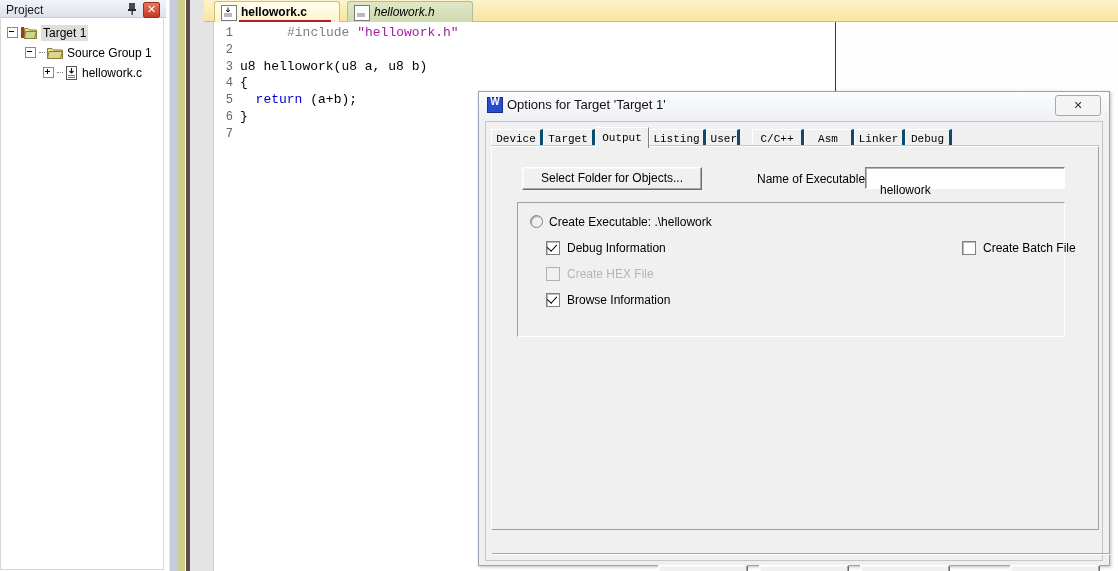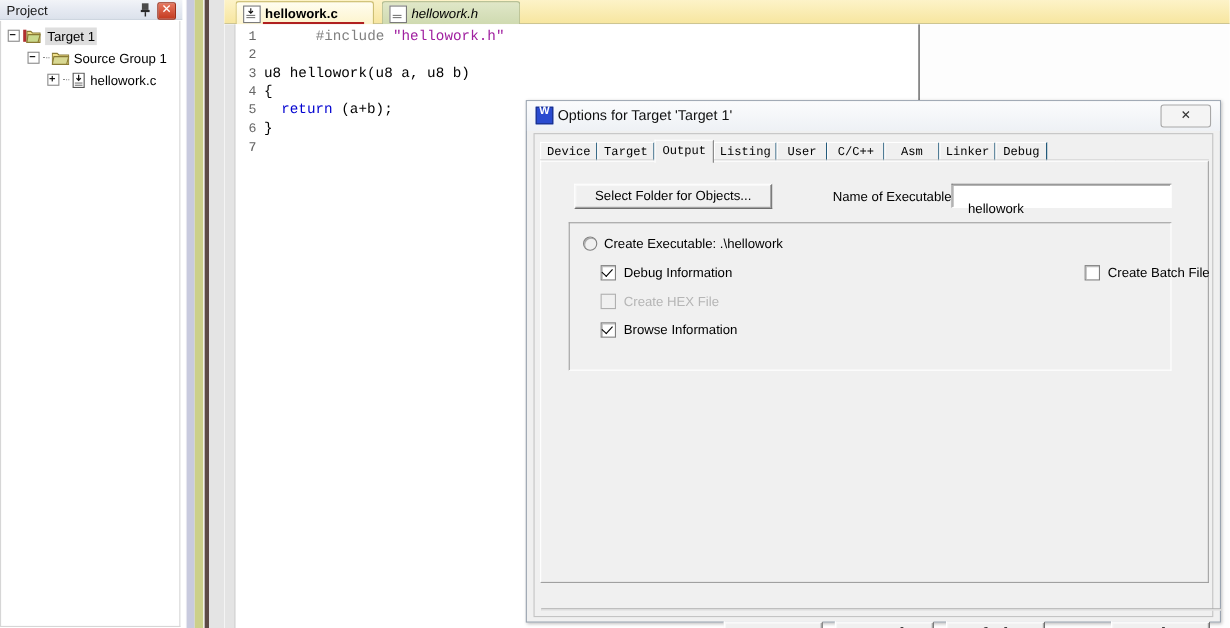--- a/index.html
+++ b/index.html
@@ -192,21 +192,21 @@
     box-sizing:border-box;
   }
 
   #dlg-tabs{
     position:absolute;left:5px;top:5px;height:20px;
   }
   .dtab{
     position:absolute;top:2px;height:18px;box-sizing:border-box;
     background:#f0f0f0;
     border-left:1px solid #ffffff;border-top:1px solid #ffffff;
-    border-right:1px solid #0c4a6e;
+    border-right:3px solid #0c4a6e;
     font-family:"Liberation Mono","DejaVu Sans Mono",monospace;
     font-size:11px;color:#000;text-align:center;
     line-height:18px;cursor:pointer;white-space:nowrap;
   }
   .dtab.active{
     top:0px;height:21px;line-height:20px;
     background:#f0f0f0;
     border-left:1px solid #ffffff;border-top:1px solid #ffffff;
     border-right:1px solid #808080;
     border-bottom:none;z-index:5;
@@ -380,21 +380,21 @@
       <span>✕</span>
     </div>
   </div>
 
   <div id="dlg-inner">
     <div id="dlg-tabs">
         <div class="dtab" style="left: 0px; width: 52px;">Device</div>
         <div class="dtab" style="left: 52px; width: 52px;">Target</div>
         <div class="dtab active" style="left: 104px; width: 54px;">Output</div>
         <div class="dtab" style="left: 158px; width: 57px;">Listing</div>
-        <div class="dtab" style="left: 215px; width: 46px;">User</div>
+        <div class="dtab" style="left: 215px; width: 34px; text-align: right;">User</div>
         <div class="dtab" style="left: 261px; width: 52px;">C/C++</div>
         <div class="dtab" style="left: 313px; width: 50px;">Asm</div>
         <div class="dtab" style="left: 363px; width: 51px;">Linker</div>
         <div class="dtab" style="left: 414px; width: 47px;">Debug</div>
         <div class="dtab" style="left: 461px; width: 62px; margin-top: 17px;">Utilities</div>
       </div>
     <div id="dtab-underline"></div>
 
     <div id="dlg-page">
 
@@ -403,21 +403,21 @@
       <div id="lbl-exe-name">Name of Executable:</div>
 
       <div id="inp-exe-name">
         <input type="text" value="hellowork" style="">
       </div>
 
       <div id="groupbox">
 
       <div class="opt-row" style="left: 12px; top: 11px;"><span class="radio"></span><span class="opt-text">Create Executable:  .\hellowork</span></div>
           <div class="opt-row" style="left: 28px; top: 37px;"><span class="chk on"></span><span class="opt-text">Debug Information</span></div>
-          <div class="opt-row" style="left: 468px; top: 37px;"><span class="chk"></span><span class="opt-text">Create Batch File</span></div>
+          <div class="opt-row" style="left: 444px; top: 37px;"><span class="chk"></span><span class="opt-text">Create Batch File</span></div>
           <div class="opt-row" style="left: 28px; top: 63px;"><span class="chk dis"></span><span class="opt-text dis">Create HEX File</span></div>
           <div class="opt-row" style="left: 28px; top: 89px;"><span class="chk on"></span><span class="opt-text">Browse Information</span></div>
         </div>
 
     </div>
 
     <div id="btnsep"></div>
 
   <div class="btn3d dlgbtn" style="left: 172px; width: 90px;">OK</div>
       <div class="btn3d dlgbtn" style="left: 273px; width: 90px;">Cancel</div>

